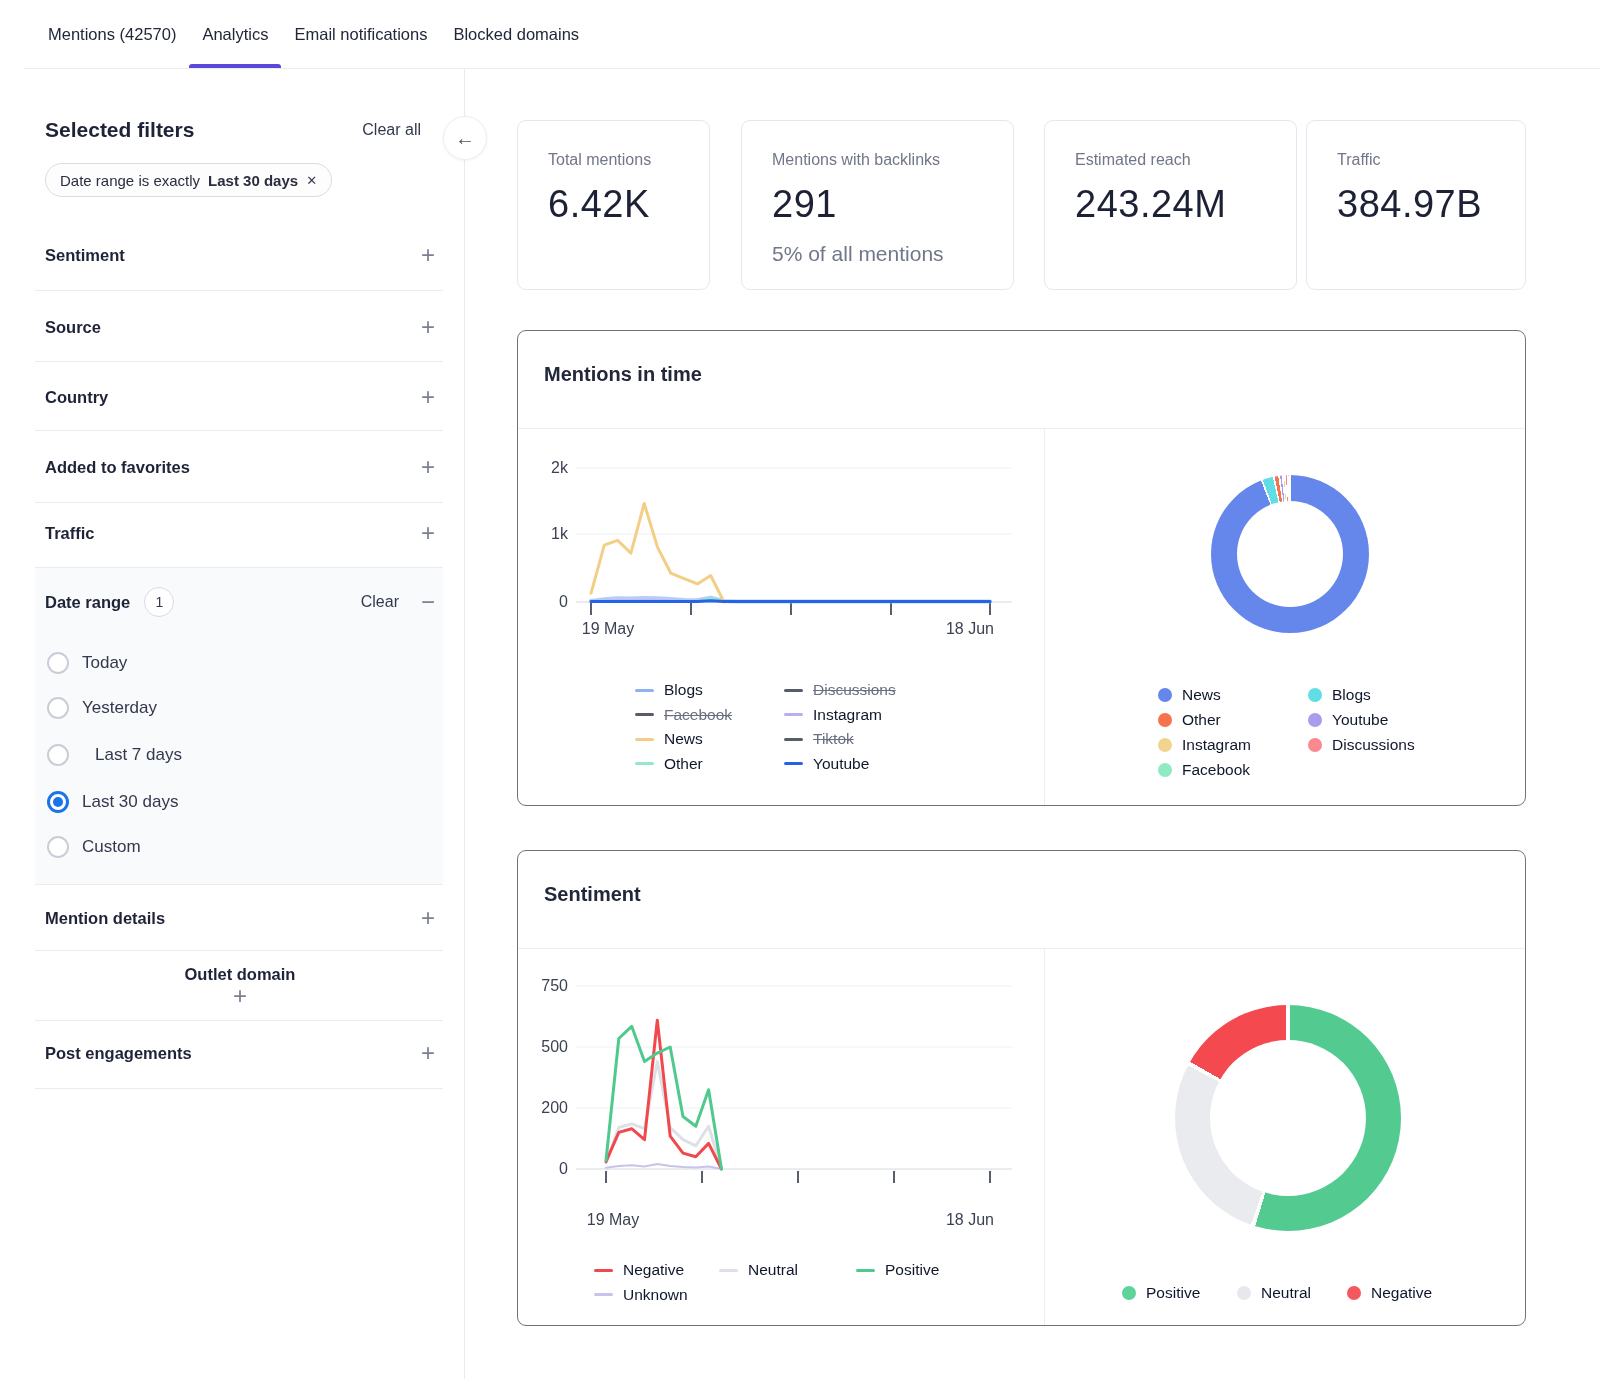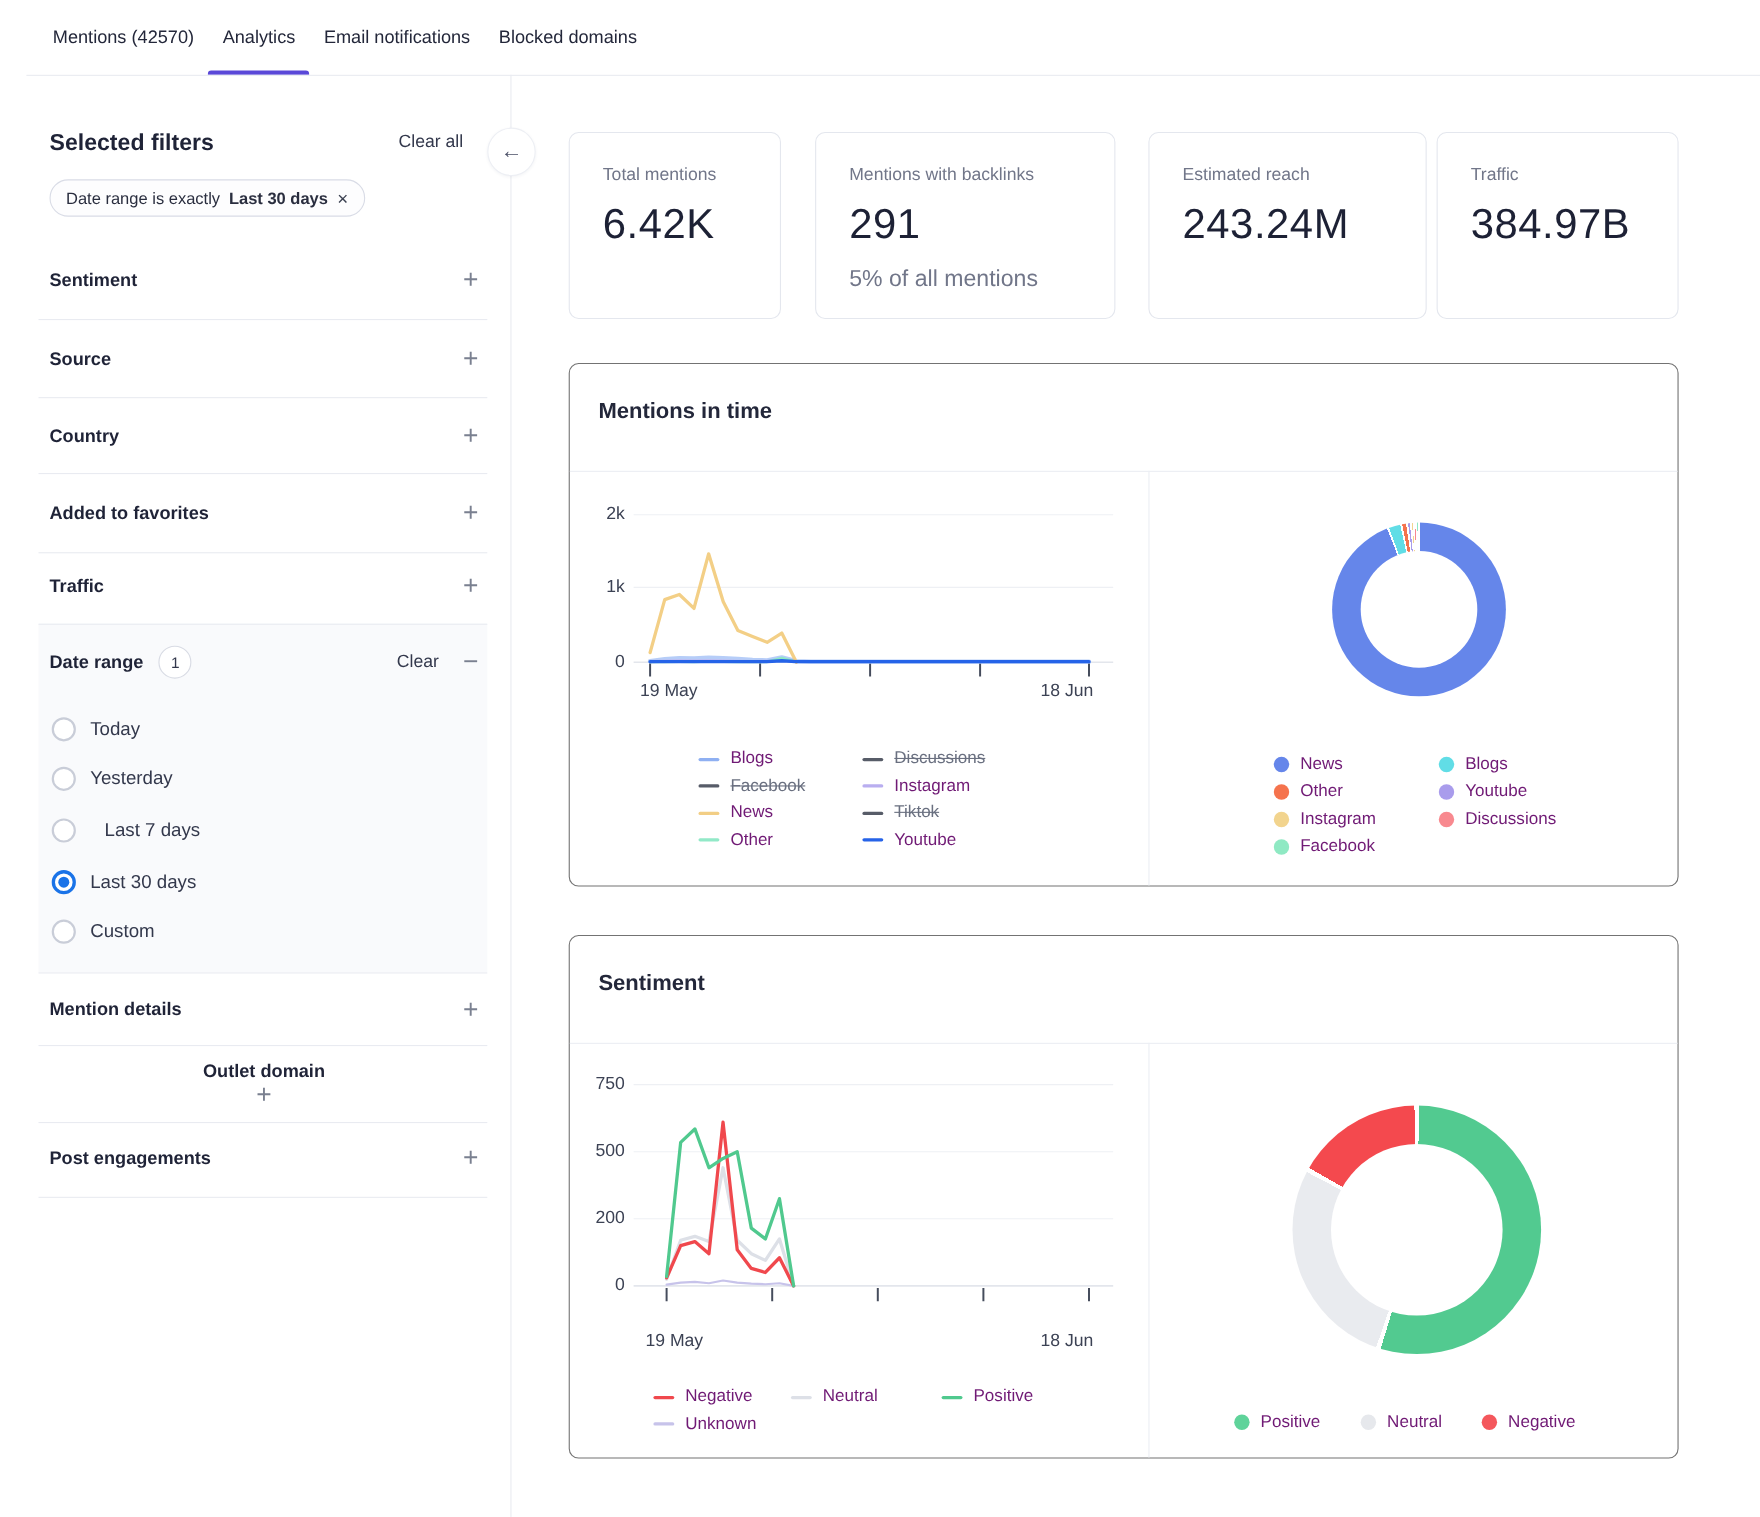--- a/index.html
+++ b/index.html
@@ -65,21 +65,21 @@
   .card-vdiv { position:absolute; left:526px; top:97px; bottom:0; width:1px; background:#ECEEF3; }
   .axis-ylab { position:absolute; width:45px; text-align:right; font-size:16px; color:#3C4254; line-height:20px; }
   .axis-xlab { position:absolute; width:70px; text-align:center; font-size:16px; color:#3C4254; }
   svg.plot { position:absolute; left:0; top:0; pointer-events:none; }
 
   
   .legend-grid { position:absolute; display:grid; grid-auto-flow:column; }
   .lg-item { display:flex; align-items:center; gap:10px; height:24.5px; cursor:pointer; }
   .lg-line { width:19px; height:3px; border-radius:2px; flex:0 0 19px; }
   .lg-dot { width:14px; height:14px; border-radius:50%; flex:0 0 14px; }
-  .lg-text { font-size:15.5px; color:#701a75; white-space:nowrap; }
+  .lg-text { font-size:15.5px; color:#0f172a; white-space:nowrap; }
   .lg-text.strike { text-decoration:line-through; color:#6A7080; }
 
   
   .donut { position:absolute; border-radius:50%; }
   .donut-hole { position:absolute; border-radius:50%; background:#fff; }
 </style>
 </head>
 <body>
 
 <div id="stage">

